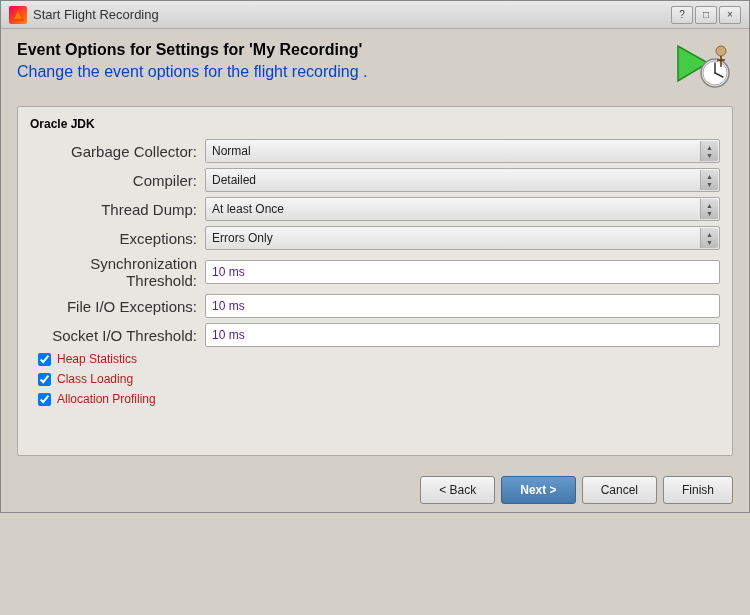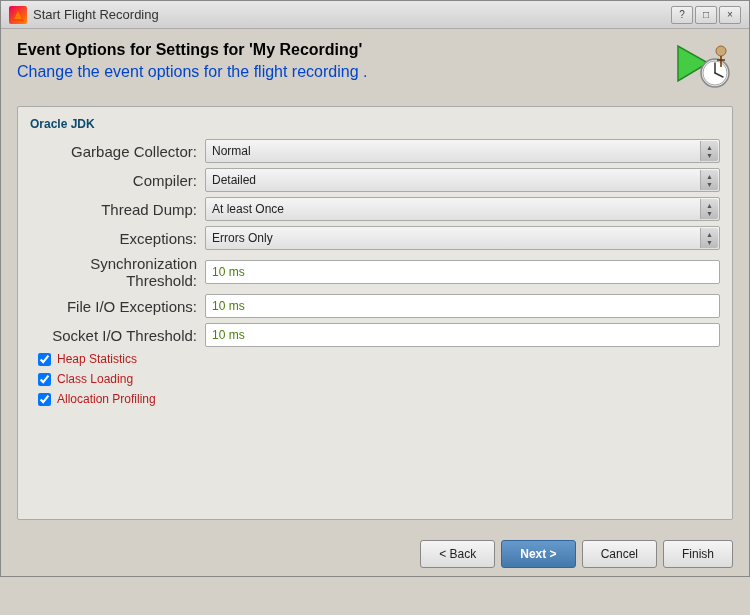--- a/index.html
+++ b/index.html
@@ -6,21 +6,21 @@
     body {
       font-family: 'Segoe UI', Arial, sans-serif;
       font-size: 13px;
       background: #d4d0c8;
       width: 750px;
       height: 615px;
       overflow: hidden;
     }
     .window {
       width: 750px;
-      height: 577px;
+      height: 513px;
       display: flex;
       flex-direction: column;
       border: 1px solid #888;
       background: #d4d0c8;
     }
     .title-bar {
       background: linear-gradient(to bottom, #e8e8e8, #d0d0d0);
       border-bottom: 1px solid #aaa;
       padding: 4px 8px;
       display: flex;
@@ -107,21 +107,21 @@
       flex: 1;
       background: #e8e6e0;
       border: 1px solid #aaa;
       border-radius: 2px;
       padding: 10px 12px;
       overflow-y: auto;
     }
     .section-label {
       font-weight: bold;
       font-size: 12px;
-      color: #0c4a6e;
+      color: #000000;
       margin-bottom: 8px;
     }
     .form-row {
       display: flex;
       align-items: center;
       margin-bottom: 5px;
     }
     .form-label {
       width: 175px;
       font-size: 15px;
@@ -180,21 +180,21 @@
       line-height: 1;
     }
     .form-input {
       width: 100%;
       height: 24px;
       background: white;
       border: 1px solid #aaa;
       border-radius: 2px;
       padding: 2px 6px;
       font-size: 12px;
-      color: #4d7c0f;
+      color: #4c1d95;
     }
     .checkbox-row {
       display: flex;
       align-items: center;
       margin-bottom: 6px;
       padding-left: 8px;
     }
     .checkbox-row input[type="checkbox"] {
       margin-right: 6px;
       cursor: pointer;

